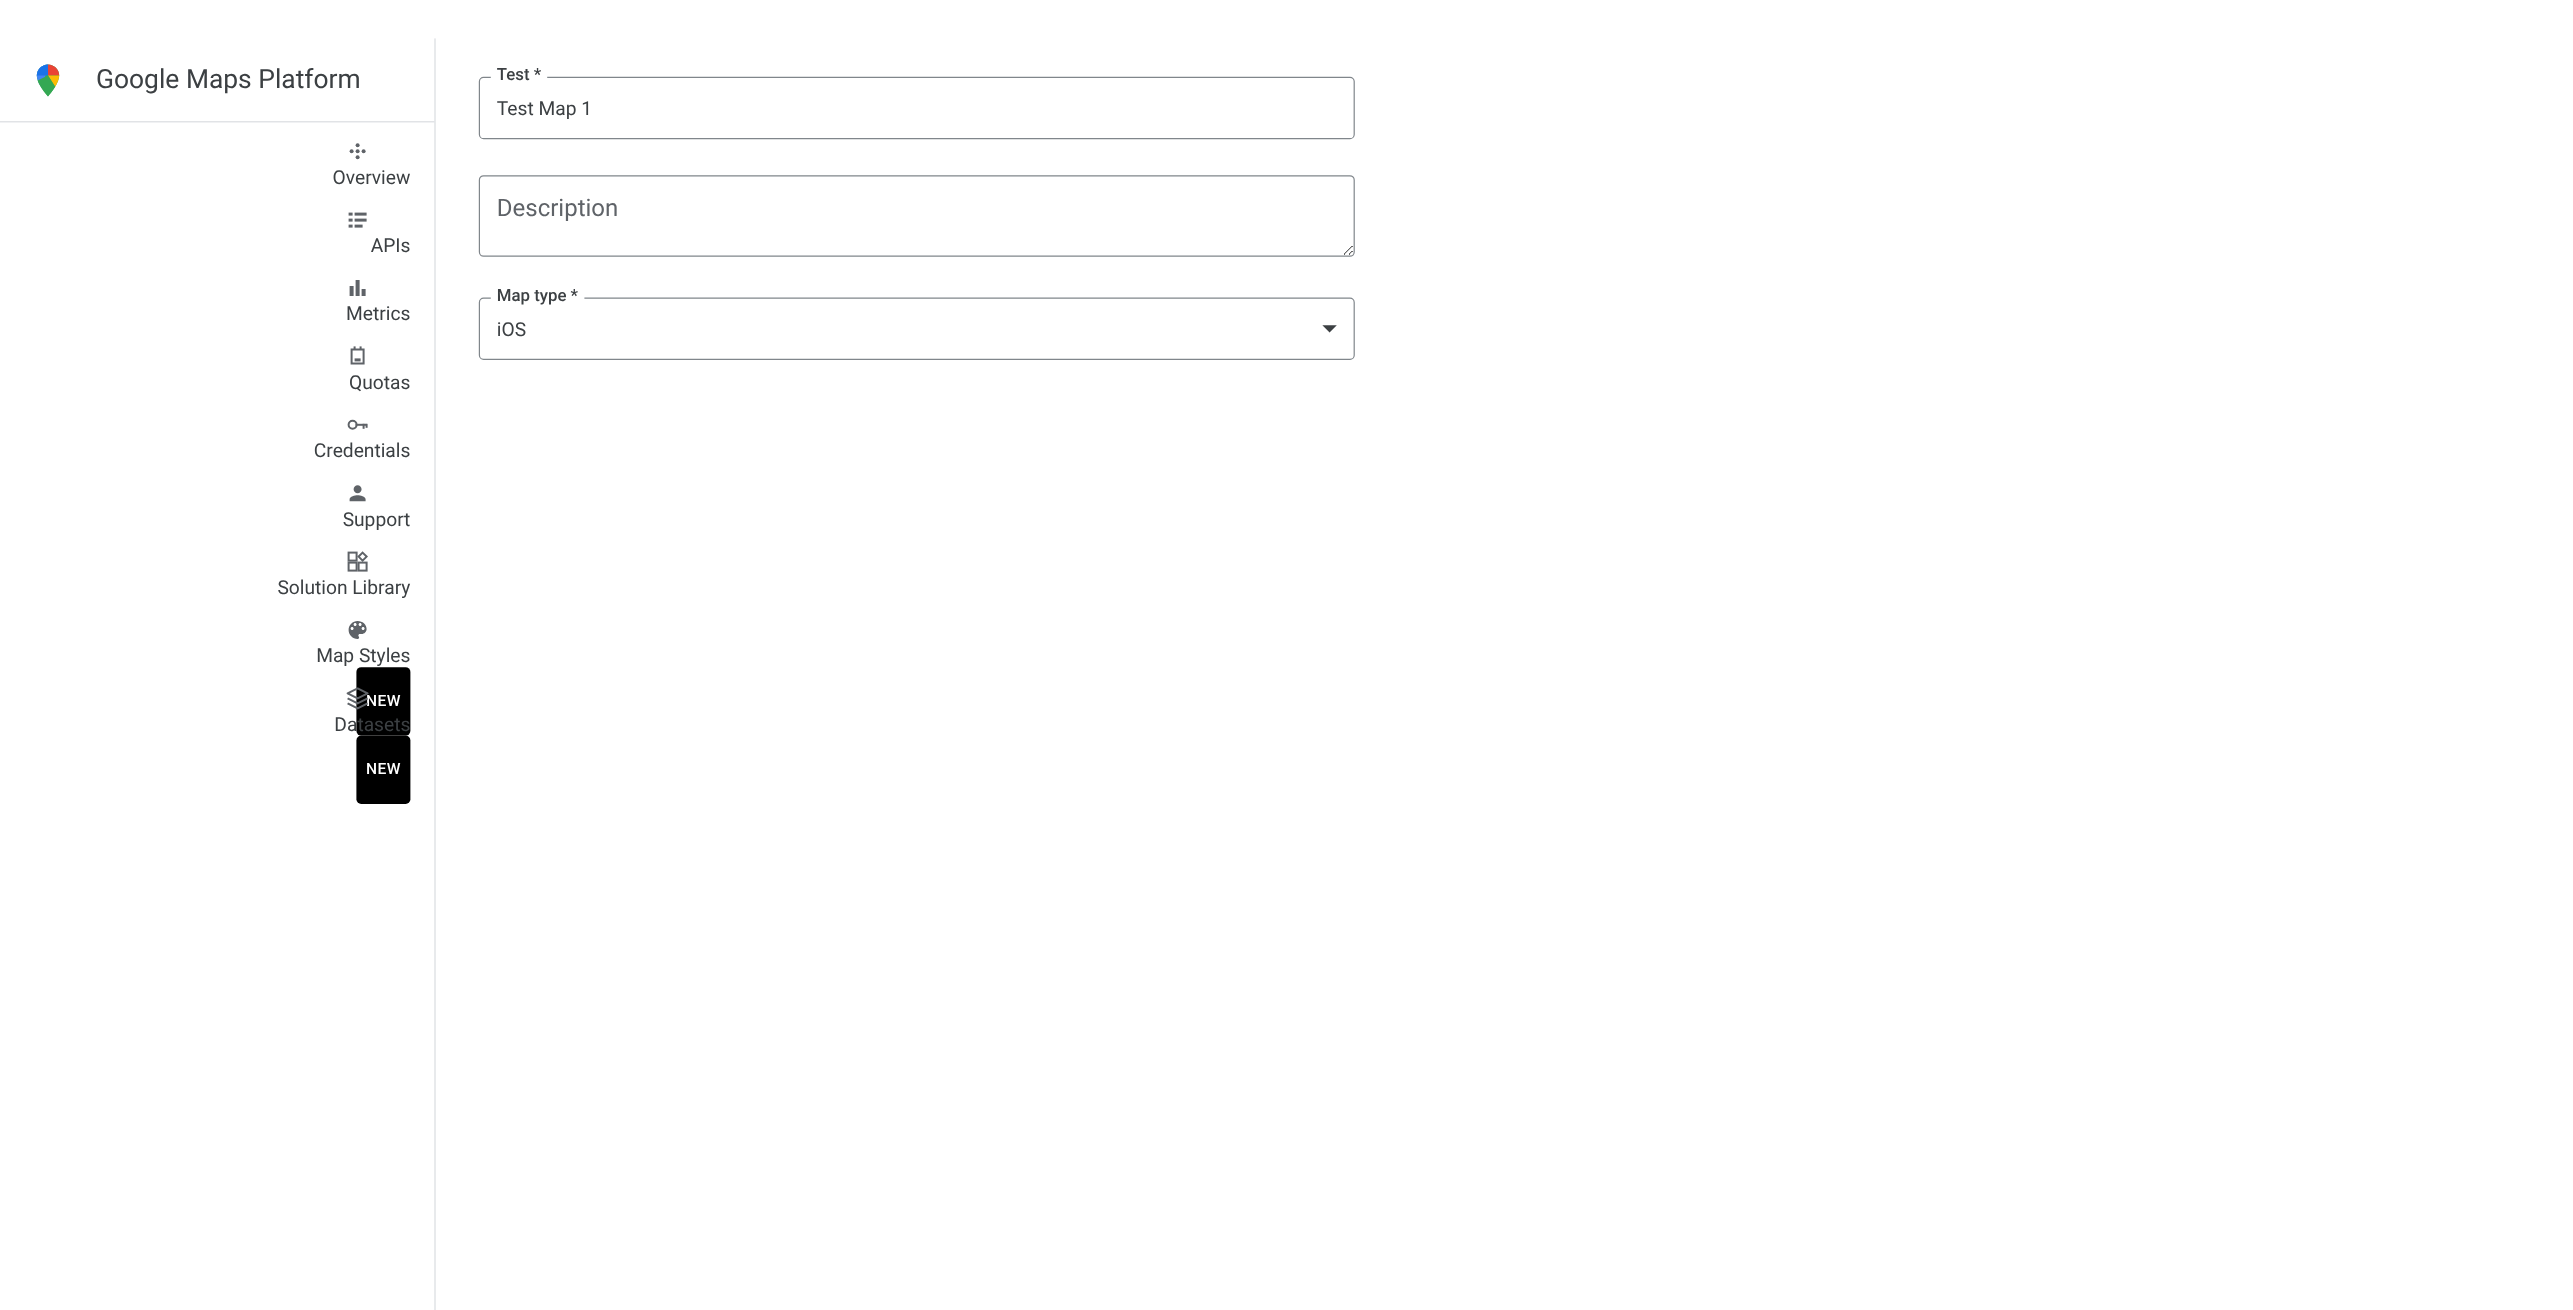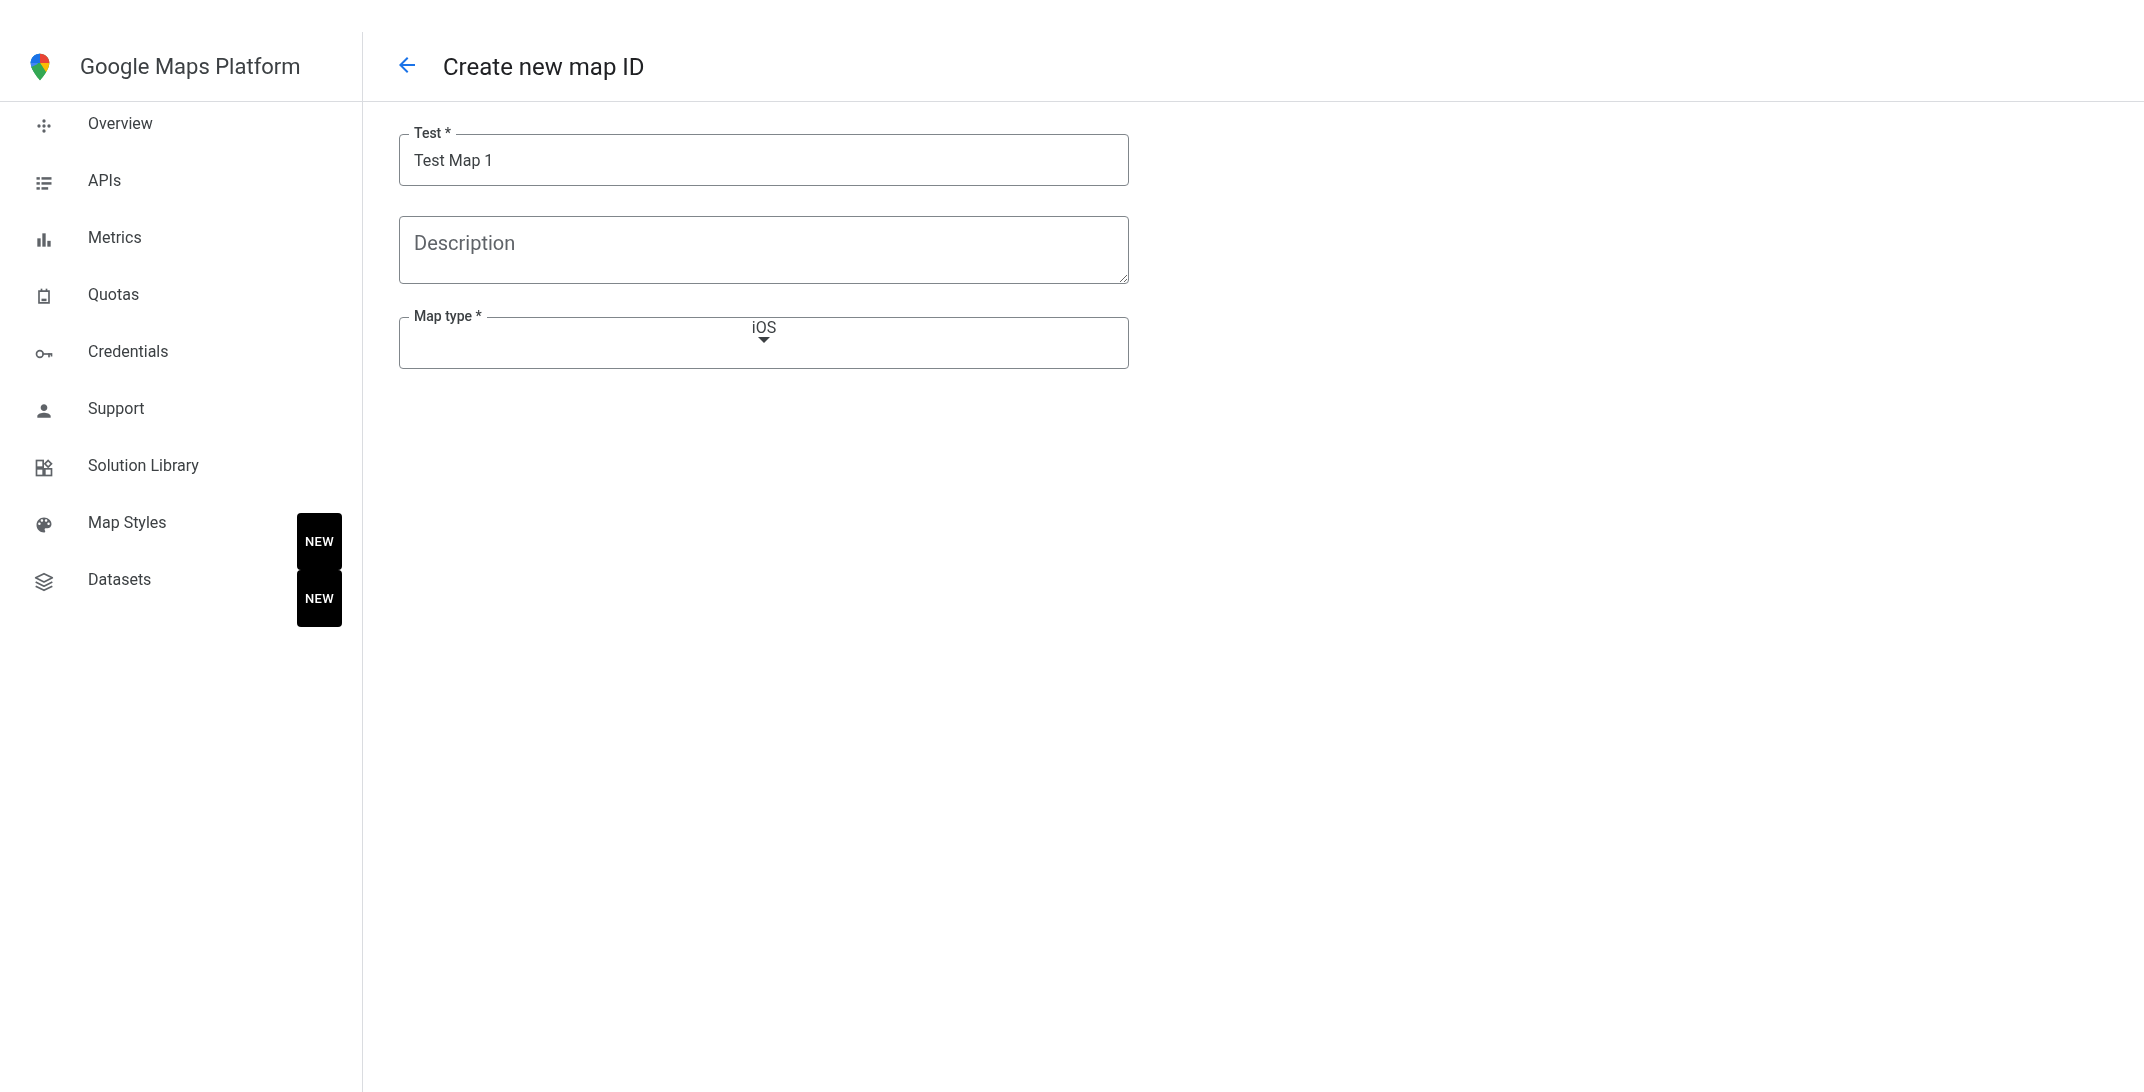--- a/index.html
+++ b/index.html
@@ -39,27 +39,28 @@
     .sidebar-title {
       font-size: 22px;
       font-weight: 400;
       color: #3c4043;
     }
     .nav {
       padding-top: 12px;
     }
     .nav-item {
       display: flex;
-      align-items: flex-start;
+      align-items: flex-end;
       padding: 0 20px 0 32px;
       height: 57px;
       cursor: pointer;
       color: #3c4043;
       font-size: 16px;
       position: relative;
+      flex-direction: column;
     }
     .nav-item.active {
       background: #e8f0fe;
       color: #1967d2;
     }
     .nav-item.active::before {
       content: '';
       position: absolute;
       left: 0;
       top: 0;
@@ -180,22 +181,21 @@
       height: 52px;
       border: 1px solid #80868b;
       border-radius: 4px;
       padding: 0 14px;
       font-size: 16px;
       color: #3c4043;
       background: #fff;
       cursor: pointer;
       display: flex;
       align-items: center;
-      justify-content: flex-start;
-      flex-direction: column;
+      justify-content: space-between;
     }
     .select-caret {
       width: 0;
       height: 0;
       border-left: 6px solid transparent;
       border-right: 6px solid transparent;
       border-top: 6px solid #3c4043;
     }
   </style>
 </head>
@@ -315,30 +315,20 @@
               <path d="M12 2L2 7l10 5 10-5-10-5zM2 17l10 5 10-5M2 12l10 5 10-5" fill="none" stroke="#5f6368" stroke-width="2" stroke-linejoin="round"></path>
             </svg>
         </span>
         <span class="nav-label">Datasets</span>
         <span class="badge">NEW</span>
       </div>
     </nav>
   </aside>
 
   <main class="main">
-    <div class="main-header">
-      <button class="back-btn">
-        <span>
-          <svg viewBox="0 0 24 24" width="24" height="24">
-              <path d="M20 11H7.83l5.59-5.59L12 4l-8 8 8 8 1.41-1.41L7.83 13H20v-2z"></path>
-            </svg>
-        </span>
-      </button>
-      <h1 class="main-title">Create new map ID</h1>
-    </div>
 
     <div class="form">
       <div class="form-field">
         <label class="field-label">Test *</label>
         <input type="text" class="text-input" value="Test Map 1" style="">
       </div>
 
       <div class="form-field">
         <textarea class="textarea-input" placeholder="Description" style=""></textarea>
       </div>

